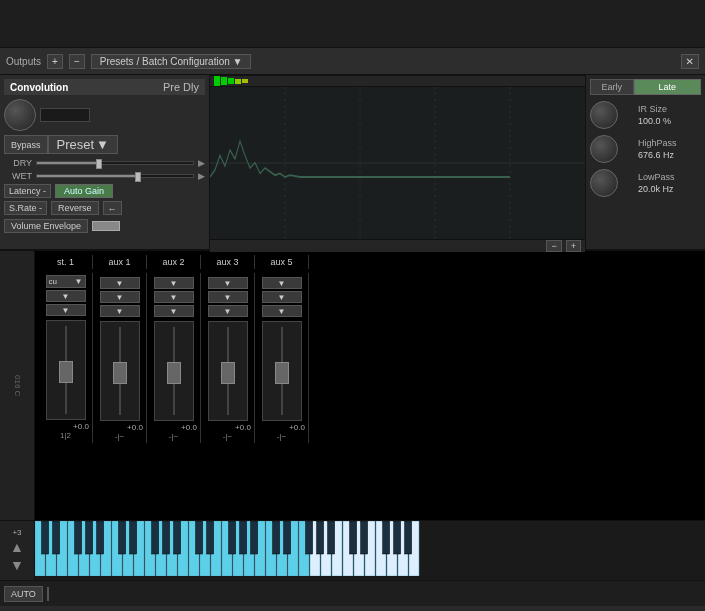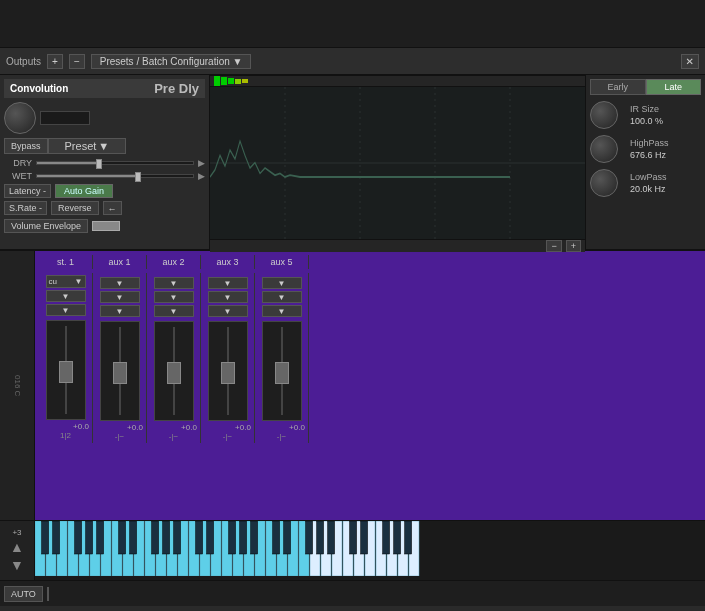--- a/index.html
+++ b/index.html
@@ -114,22 +114,22 @@
       border: 1px solid #555;
       color: #ccc;
       font-size: 9px;
       padding: 1px 6px;
       cursor: pointer;
     }
     .preset-btn {
       background: #3a3a3a;
       border: 1px solid #555;
       color: #ccc;
-      font-size: 11px;
-      padding: 1px 16px;
+      font-size: 13px;
+      padding: 1px 8px;
       cursor: pointer;
       display: flex;
       align-items: center;
       gap: 2px;
     }
     .slider-row {
       display: flex;
       align-items: center;
       margin-bottom: 3px;
       gap: 4px;
@@ -322,28 +322,28 @@
       padding: 2px 0;
       text-align: center;
       cursor: pointer;
     }
     .late-tab {
       flex: 1;
       background: #5a8a5a;
       border: 1px solid #666;
       color: #fff;
       font-size: 9px;
-      padding: 2px 0;
+      padding: 2px 12px;
       text-align: center;
       cursor: pointer;
     }
     .eq-row {
       display: flex;
       align-items: center;
-      gap: 12px;
+      gap: 20px;
       margin-bottom: 6px;
     }
     .eq-knob {
       width: 28px;
       height: 28px;
       border-radius: 50%;
       background: radial-gradient(circle at 35% 35%, #555, #222);
       border: 1px solid #666;
       flex-shrink: 0;
     }
@@ -357,21 +357,21 @@
       color: #aaa;
     }
     .eq-value {
       font-size: 9px;
       color: #ccc;
     }
 
     
     .mixer-section {
       height: 270px;
-      background: #4c1d95;
+      background: #000000;
       border-top: 1px solid #111;
       display: flex;
     }
     .left-sidebar {
       width: 35px;
       background: #222;
       border-right: 1px solid #111;
       display: flex;
       flex-direction: column;
       align-items: center;
@@ -552,21 +552,21 @@
   <div class="toolbar-right">
     <button class="toolbar-btn-sm">✕</button>
   </div>
 </div>
 
 <div class="plugin-area">
 
   <div class="conv-panel">
     <div class="conv-title">
       <span>Convolution</span>
-      <span style="font-size:13px;color:#bbb;font-weight:bold;">Pre Dly</span>
+      <span style="font-size:11px;color:#bbb;font-weight:normal;">Pre Dly</span>
     </div>
 
     <div class="conv-top-row">
       <div class="knob-circle"></div>
       <div style="display:flex;flex-direction:column;gap:2px;">
         <input class="ms-value" type="text" readonly="" style="">
       </div>
     </div>
 
     <div class="bypass-row">

